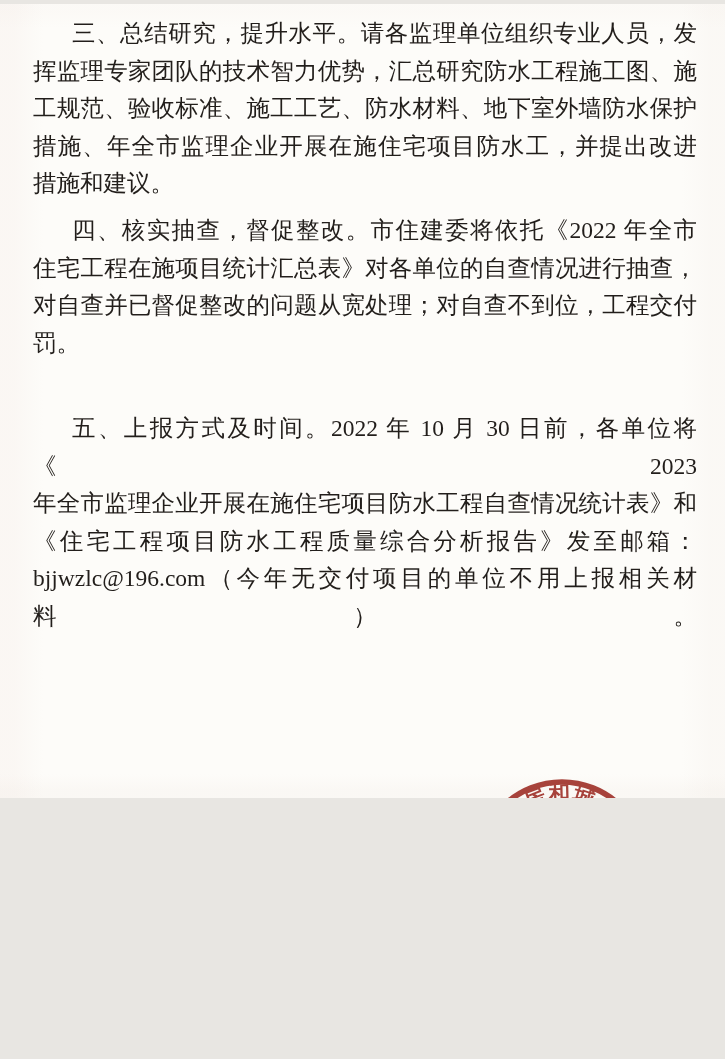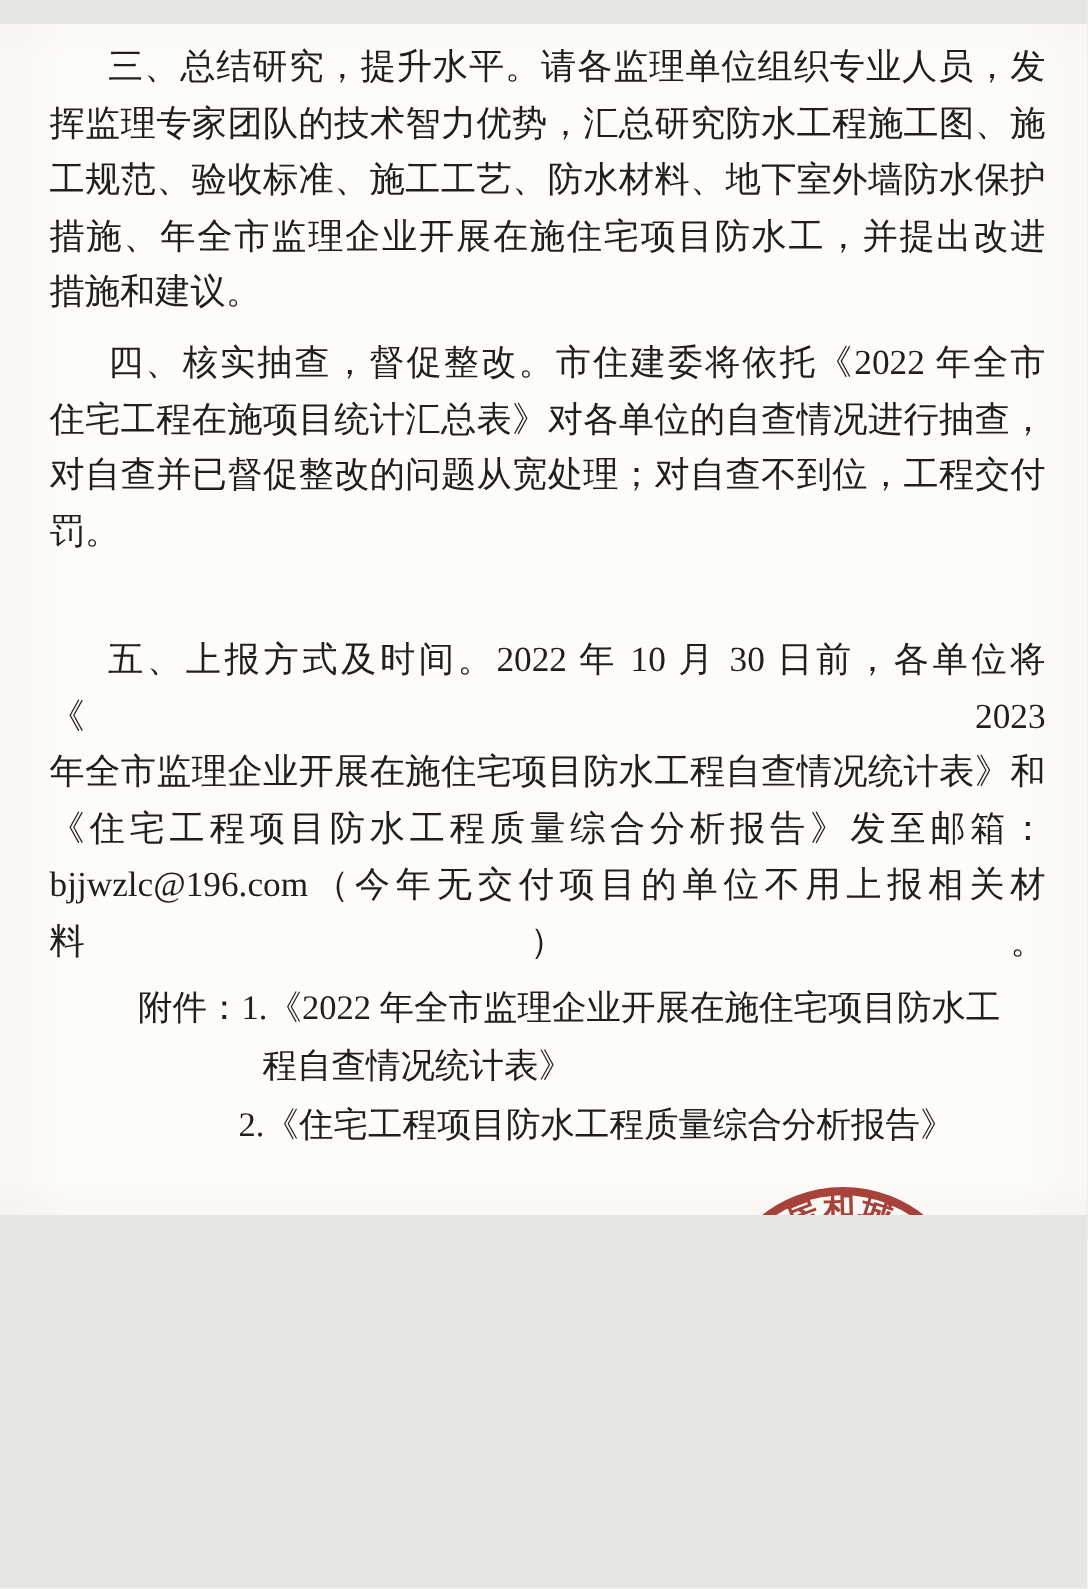--- a/index.html
+++ b/index.html
@@ -1,20 +1,20 @@
 <!DOCTYPE html>
 <html><head>
 <meta charset="utf-8">
 <style>
   html,body { margin:0; padding:0; background:#e8e6e2; }
   .page {
     position: relative;
     width: 725px;
     height: 794px;
-    margin: 16px auto;
+    margin: 4px auto;
     background: #fdfcf9;
     background-image:
       linear-gradient(90deg, rgba(240,225,220,.18) 0 2%, rgba(255,255,255,0) 6% 94%, rgba(238,228,222,.15) 98% 100%),
       linear-gradient(180deg, rgba(245,240,235,.2) 0 1%, rgba(255,255,255,0) 3% 97%, rgba(242,236,230,.25) 99% 100%);
     overflow: hidden;
     font-family: "Liberation Serif", "DejaVu Serif", serif;
     color: #221e1b;
   }
   .bodytext {
     position: absolute;
@@ -113,25 +113,20 @@
   </div>
 
   <div class="bodytext p5">
     <div class="line j indent">五、上报方式及时间。2022 年 10 月 30 日前，各单位将《2023</div>
     <div class="line j">年全市监理企业开展在施住宅项目防水工程自查情况统计表》和</div>
     <div class="line j">《住宅工程项目防水工程质量综合分析报告》发至邮箱：</div>
     <div class="line j">bjjwzlc@196.com（今年无交付项目的单位不用上报相关材料）。</div>
   </div>
 
 
-  <div class="attach">
-    <div class="line a1">附件：1.《2022 年全市监理企业开展在施住宅项目防水工</div>
-    <div class="line a2">程自查情况统计表》</div>
-    <div class="line a3">2.《住宅工程项目防水工程质量综合分析报告》</div>
-  </div>
 
   <div class="sig-dept">工程质量管理处</div>
   <div class="sig-date">2022 年 9 月 14 日</div>
   <div class="contact">（联系人：曾庆奇；电话：55597193）</div>
 
   <svg class="stamp" viewBox="0 0 176 176" xmlns="http://www.w3.org/2000/svg">
     <defs>
       <path id="arcPath" d="M 25 112 A 67 67 0 1 1 151 112" fill="none"></path>
     </defs>
     <circle cx="88" cy="88" r="84" fill="none" stroke="#9e2a22" stroke-width="5.5"></circle>

